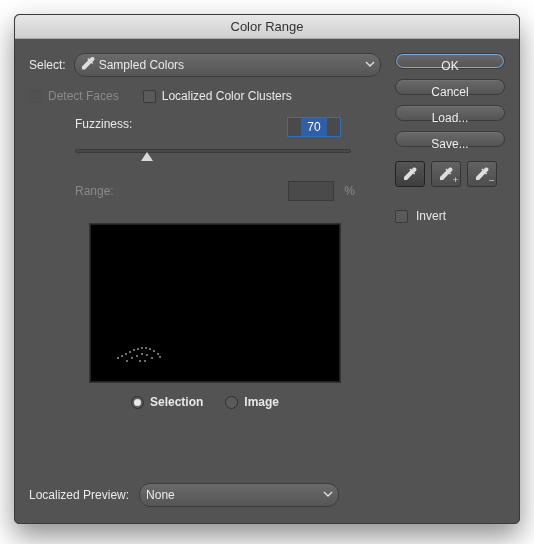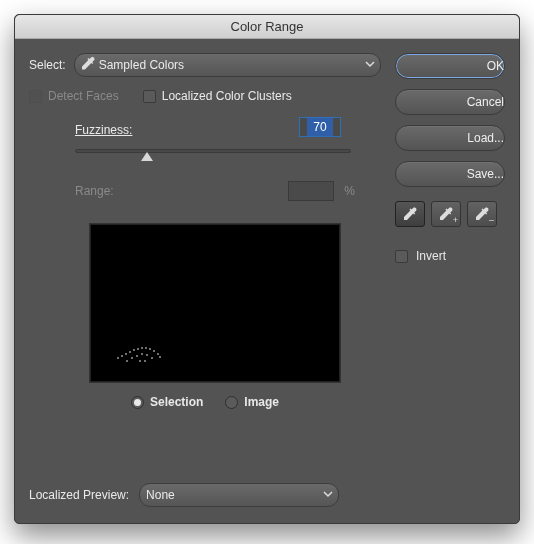--- a/index.html
+++ b/index.html
@@ -40,23 +40,23 @@
     pointer-events: none;
   }
   select.drop.with-icon { padding-left: 24px; }
   .checkrow { display: flex; align-items: center; gap: 6px; margin-top: 12px; }
   .chk {
     width: 13px; height: 13px; border: 1px solid #3a3a3a; border-radius: 2px;
     background: #5a5a5a; display: inline-block;
   }
   .chk.disabled { opacity: .5; border-color: #4a4a4a; background: #505050; }
   .spacer { flex: 1; }
-  .fuzrow { display: flex; align-items: flex-end; margin-top: 14px; gap: 10px; padding-left: 46px; text-decoration: underline; }
+  .fuzrow { display: flex; align-items: flex-start; margin-top: 14px; gap: 10px; padding-left: 46px; }
   .numbox {
-    width: 42px; height: 20px; border: 1px solid #2f6fb8; background: #4a4a4a;
+    width: 54px; height: 20px; border: 1px solid #2f6fb8; background: #4a4a4a;
     text-align: center; line-height: 18px;
   }
   .numbox span { background: #2f5fa8; color: #fff; padding: 0 6px; display: inline-block; height: 100%; line-height: 18px; }
   .slider {
     margin: 12px 30px 0 46px; height: 14px; position: relative;
   }
   .slider .track { height: 4px; background: #484848; border: 1px solid #3a3a3a; border-radius: 2px; }
   .slider .thumb {
     position: absolute; top: 3px; left: 26%;
     width: 0; height: 0; border-left: 6px solid transparent; border-right: 6px solid transparent;
@@ -72,23 +72,23 @@
   .preview svg { position: absolute; left: 22px; bottom: 14px; }
   .radios { display: flex; justify-content: center; gap: 22px; margin-top: 12px; }
   .radio { display: flex; align-items: center; gap: 6px; font-weight: bold; }
   .rbox {
     width: 13px; height: 13px; border-radius: 50%; border: 1px solid #2f2f2f;
     background: #5b5b5b; display: inline-flex; align-items: center; justify-content: center;
   }
   .rbox.checked::after { content: ""; width: 7px; height: 7px; border-radius: 50%; background: #e8e8e8; }
   .bottom { display: flex; align-items: center; gap: 10px; padding: 0 14px 16px 14px; }
   .btn {
-    height: 26px; border-radius: 13px; border: 1px solid #3a3a3a;
+    height: 16px; border-radius: 13px; border: 1px solid #3a3a3a;
     background: linear-gradient(#6a6a6a,#545454); color: #eee;
-    font-size: 12px; cursor: pointer; text-align: right; line-height: 24px;
+    font-size: 12px; cursor: pointer; text-align: center; line-height: 24px;
     box-shadow: 0 1px 0 rgba(255,255,255,.06) inset;
   }
   .btn.primary { box-shadow: 0 0 0 1px #7aa9e6 inset, 0 1px 0 rgba(255,255,255,.08) inset; }
   .tools { display: flex; gap: 6px; margin-top: 4px; }
   .toolbtn {
     width: 30px; height: 26px; border: 1px solid #333; border-radius: 3px;
     background: linear-gradient(#626262,#4d4d4d); display: flex; align-items: center; justify-content: center;
     cursor: pointer;
   }
   .toolbtn.active { background: linear-gradient(#555,#3e3e3e); border-color: #222; }

